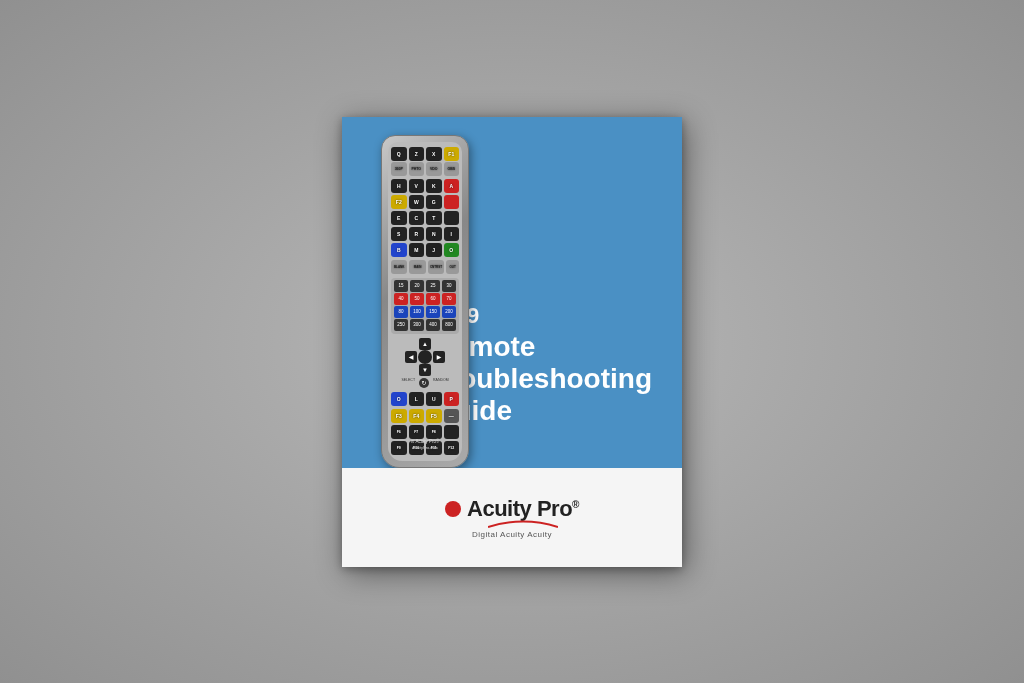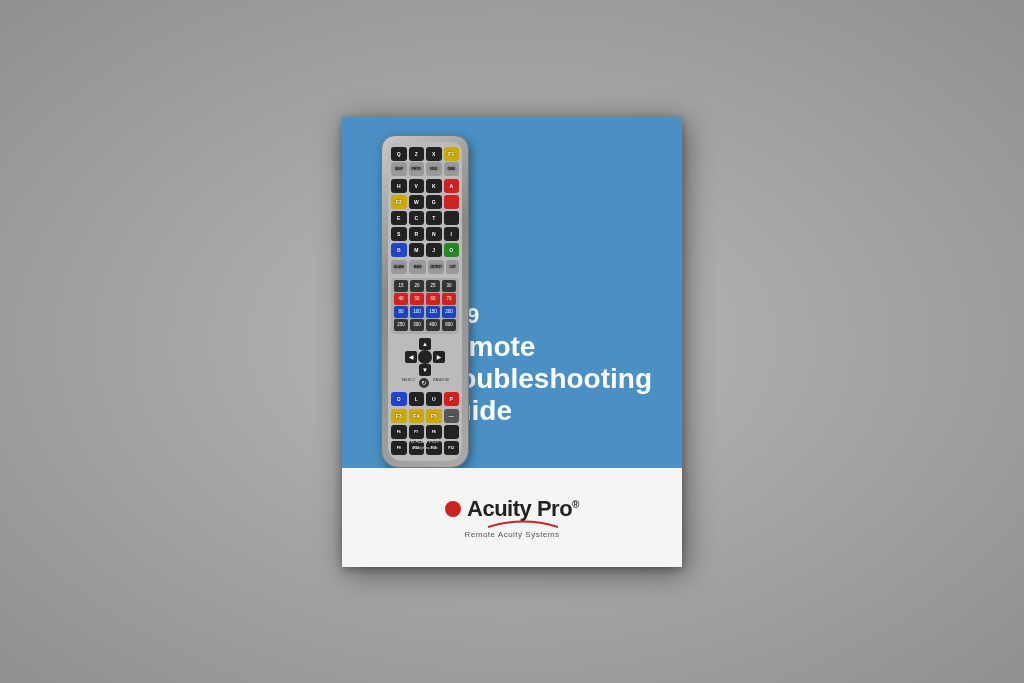--- a/index.html
+++ b/index.html
@@ -450,17 +450,17 @@
       <div class="logo-row">
         <div class="logo-dot"></div>
         <div class="logo-text">
           Acuity Pro<sup>®</sup>
         </div>
       </div>
 
       <svg class="logo-arc" viewBox="0 0 70 10" xmlns="http://www.w3.org/2000/svg">
         <path d="M 0 9 Q 35 -2 70 9" fill="none" stroke="#cc2222" stroke-width="2"></path>
       </svg>
-      <div class="logo-tagline">Remote Acuity Systems</div>
+      <div class="logo-tagline">Digital Acuity Acuity</div>
     </div>
   </div>
 
 </div>
 
 </body></html>

